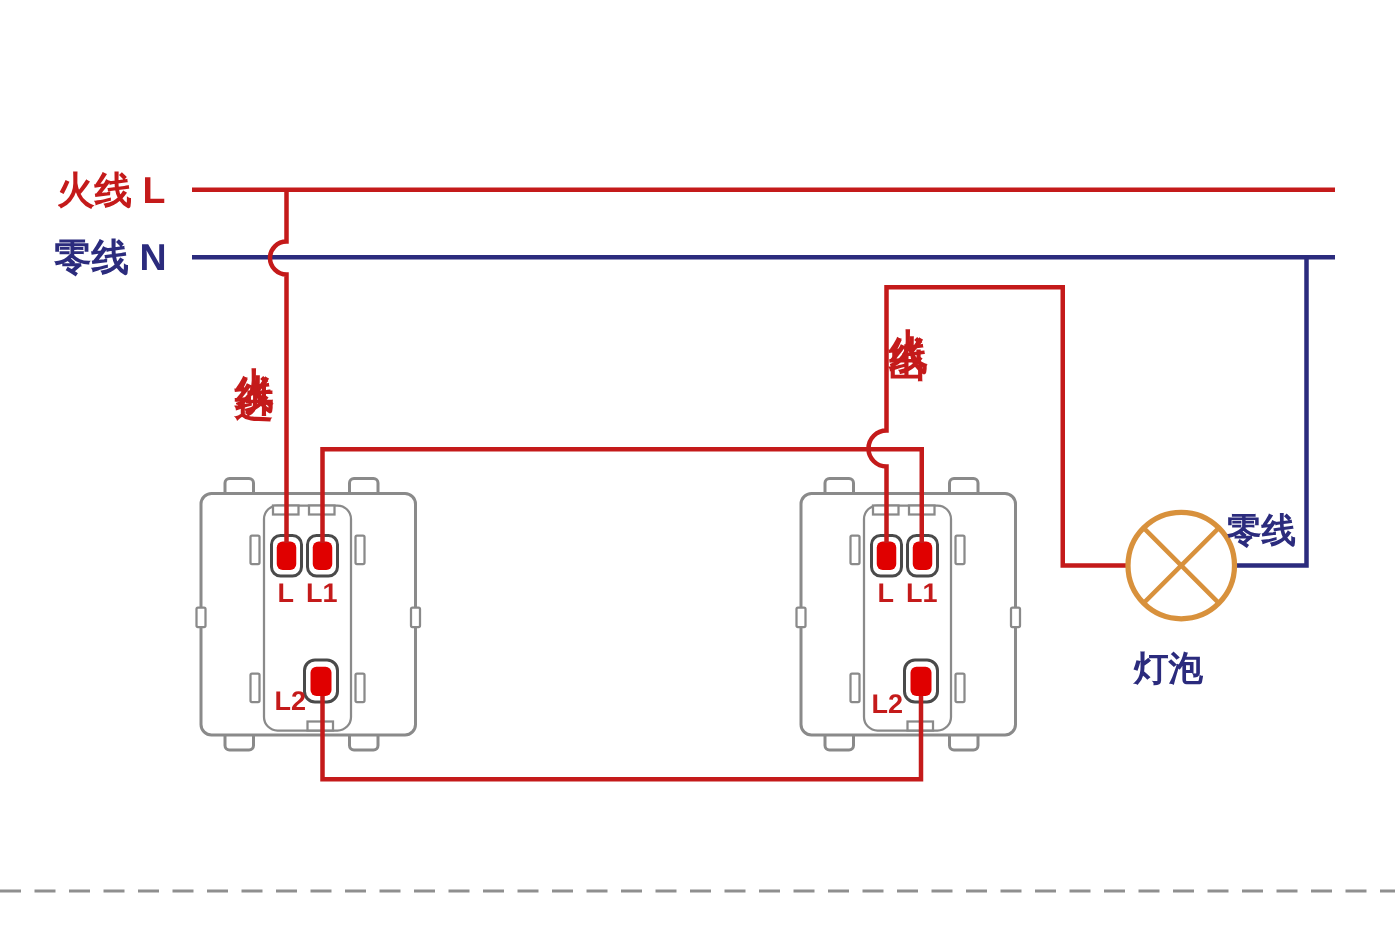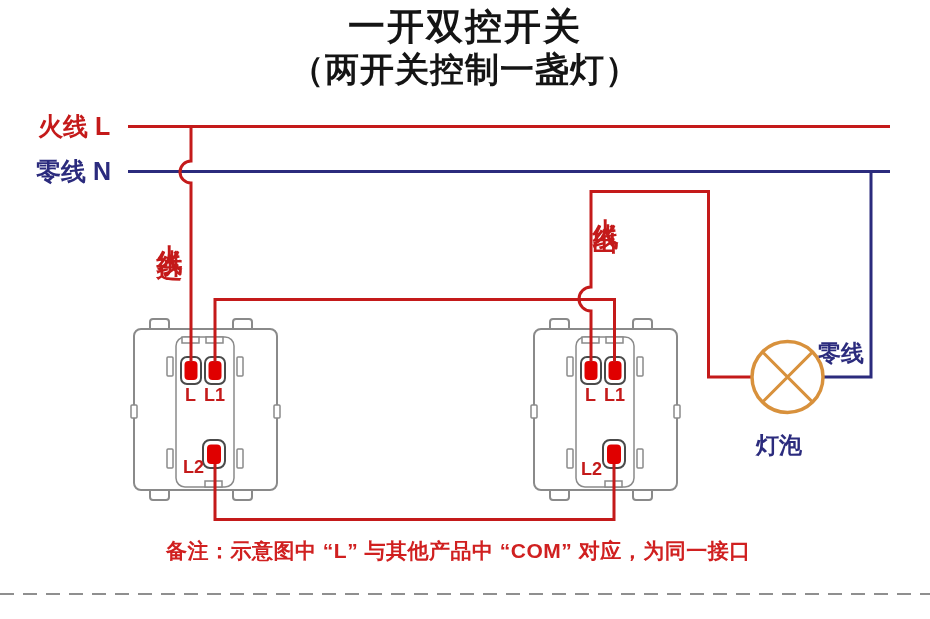--- a/index.html
+++ b/index.html
@@ -37,24 +37,20 @@
   .vtext{writing-mode:vertical-rl;text-orientation:upright;font-size:26px;letter-spacing:5px;line-height:1;}
   .tlabel{font-size:18px;}
   .lamp-side-label{font-size:23px;}
   .note{position:absolute;left:166px;top:537px;font-size:21px;font-weight:700;color:var(--text_red);letter-spacing:0.5px;white-space:nowrap;}
 </style>
 </head>
 <body>
 
 <div class="canvas">
 
-  <div class="titlewrap">
-    <div class="title1">一开双控开关</div>
-    <div class="title2">（两开关控制一盏灯）</div>
-  </div>
 
   <svg class="diagram" width="930" height="619" viewBox="0 0 930 619">
 
     <defs>
       <g id="switch-shape">
 
         <rect class="sw" x="17" y="0" width="19" height="16" rx="3"></rect>
         <rect class="sw" x="100" y="0" width="19" height="16" rx="3"></rect>
         <rect class="sw" x="17" y="165" width="19" height="16" rx="3"></rect>
         <rect class="sw" x="100" y="165" width="19" height="16" rx="3"></rect>
@@ -118,15 +114,14 @@
   <div class="label lamp-side-label blue" style="left:756px;top:409px;margin-top:21px;">灯泡</div>
 
   <div class="label tlabel pure-red" style="left:185px;top:385px;">L</div>
   <div class="label tlabel pure-red" style="left:204px;top:385px;">L1</div>
   <div class="label tlabel pure-red" style="left:183px;top:457px;">L2</div>
 
   <div class="label tlabel pure-red" style="left:585px;top:385px;">L</div>
   <div class="label tlabel pure-red" style="left:604px;top:385px;">L1</div>
   <div class="label tlabel pure-red" style="left:581px;top:459px;">L2</div>
 
-  <div class="note">备注：示意图中 “L” 与其他产品中 “COM” 对应，为同一接口</div>
 
 </div>
 
 </body></html>

